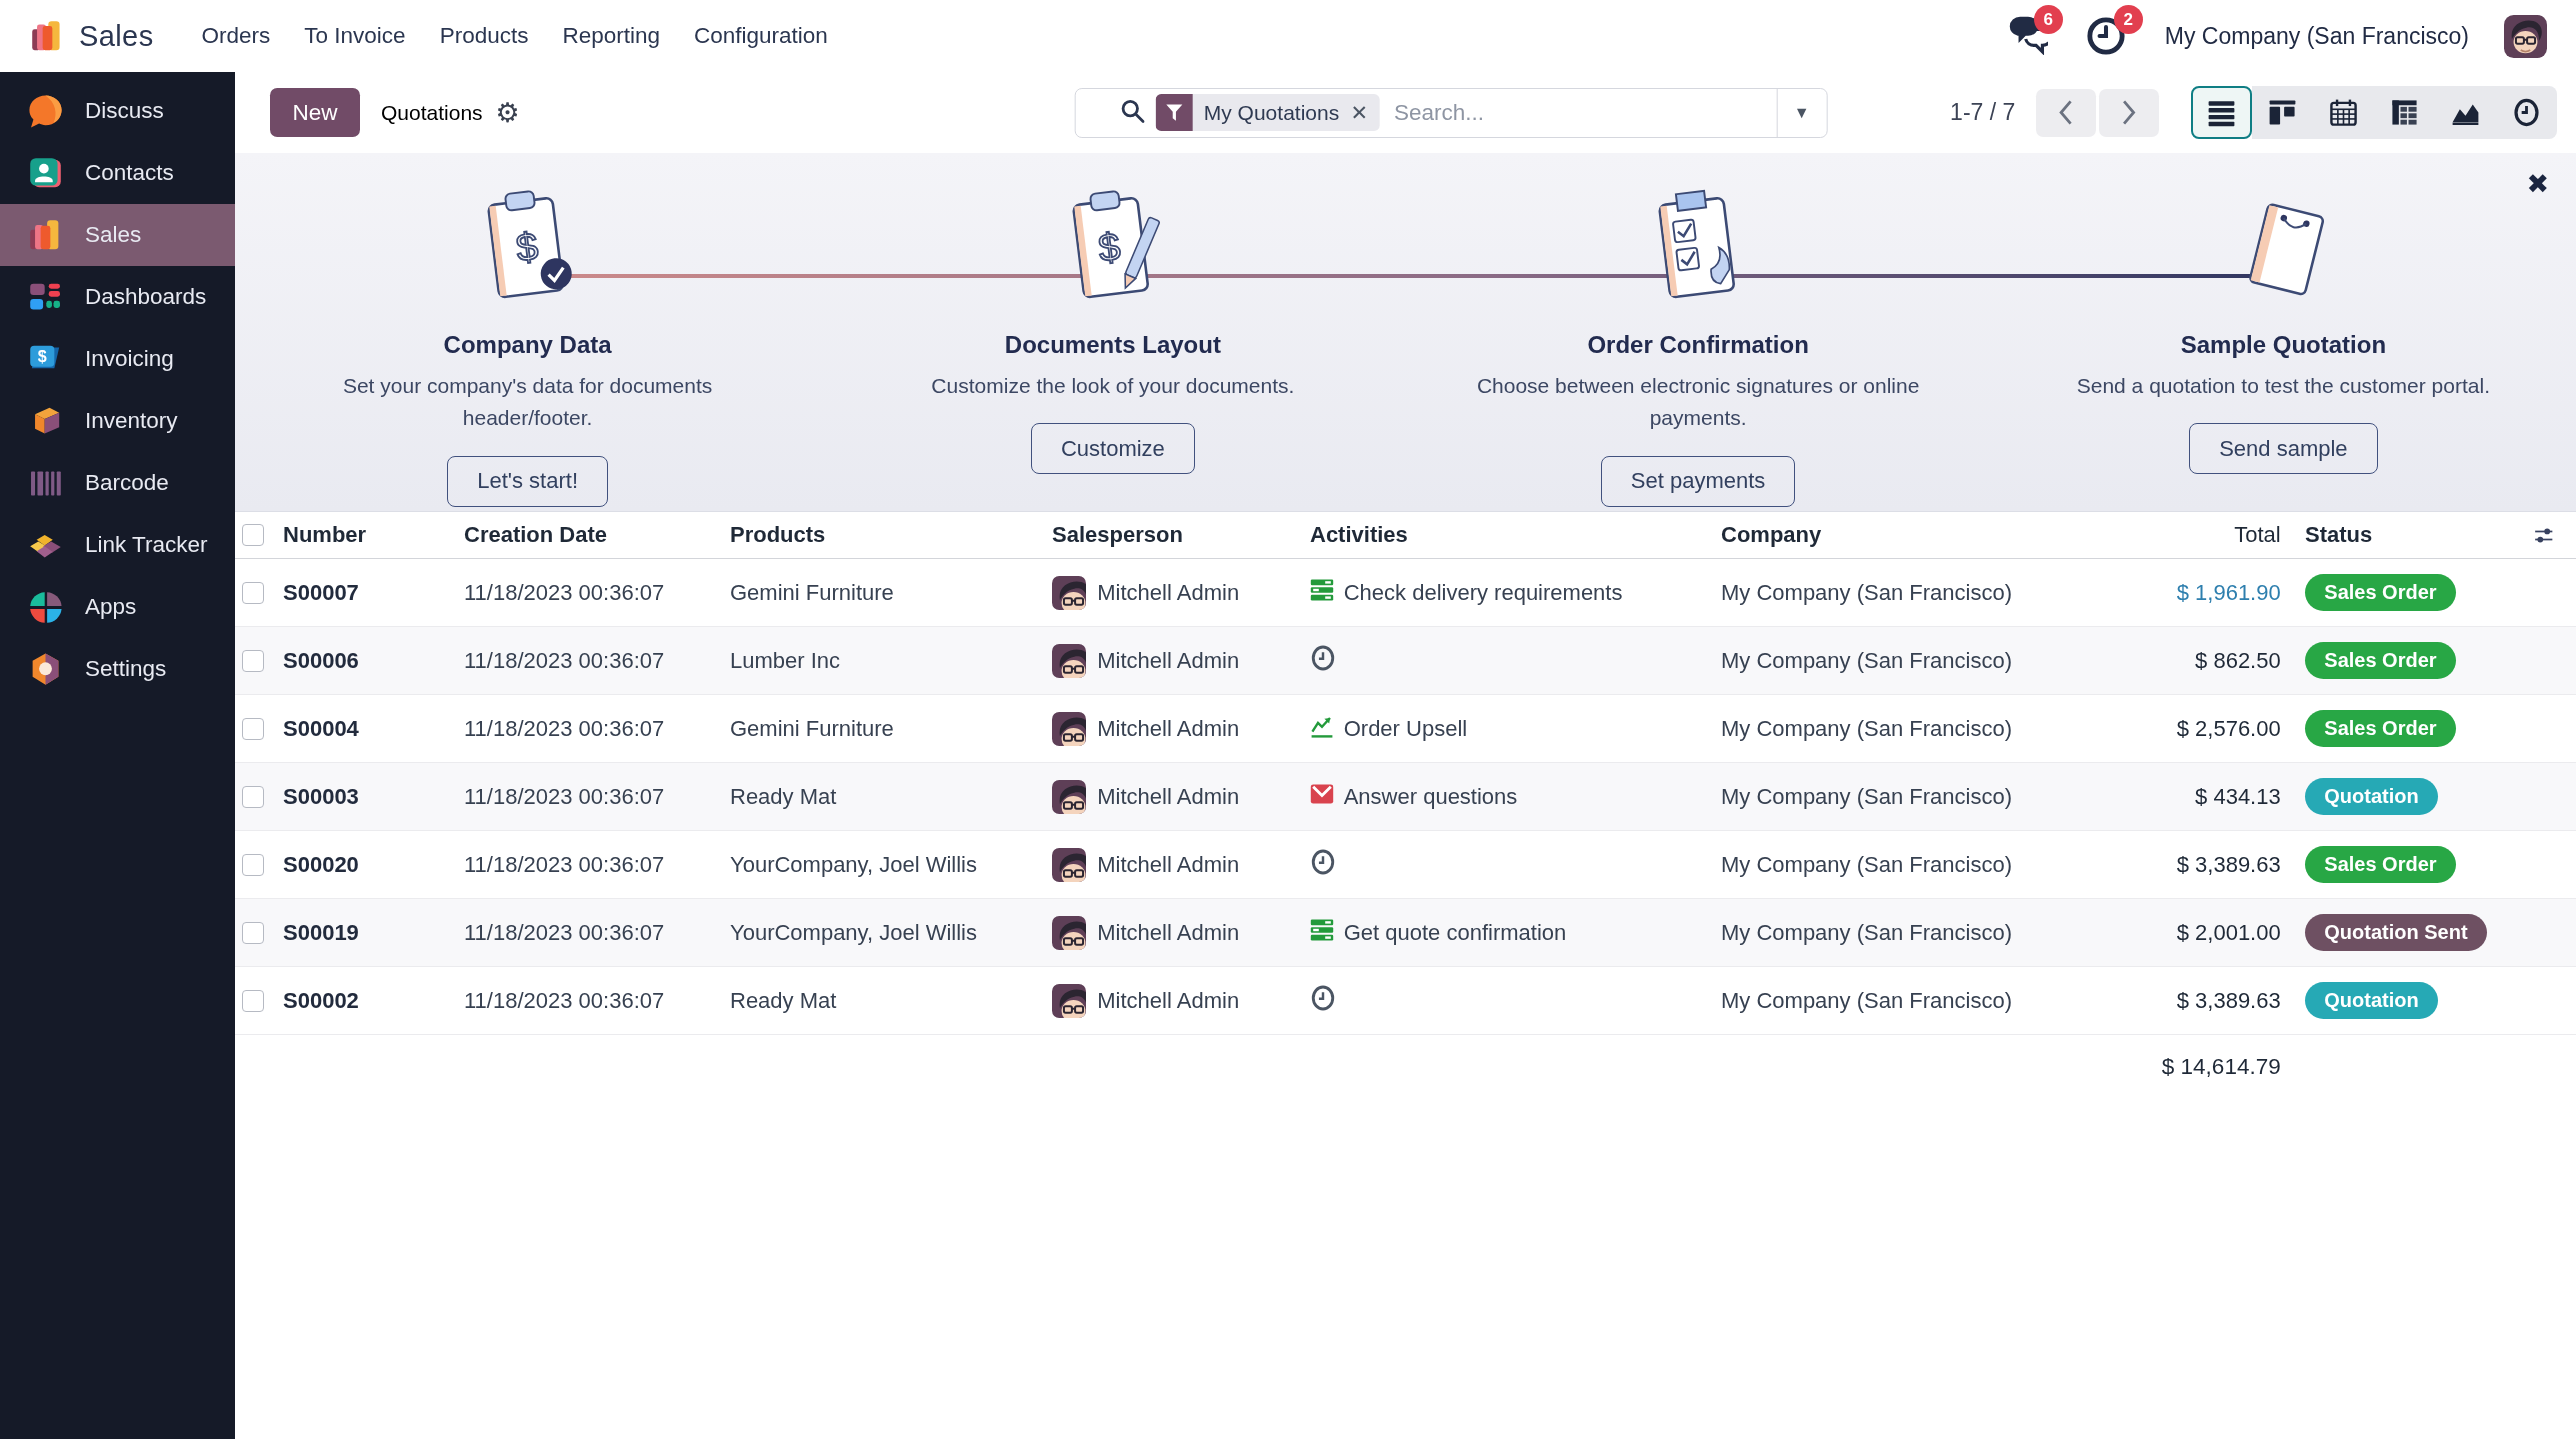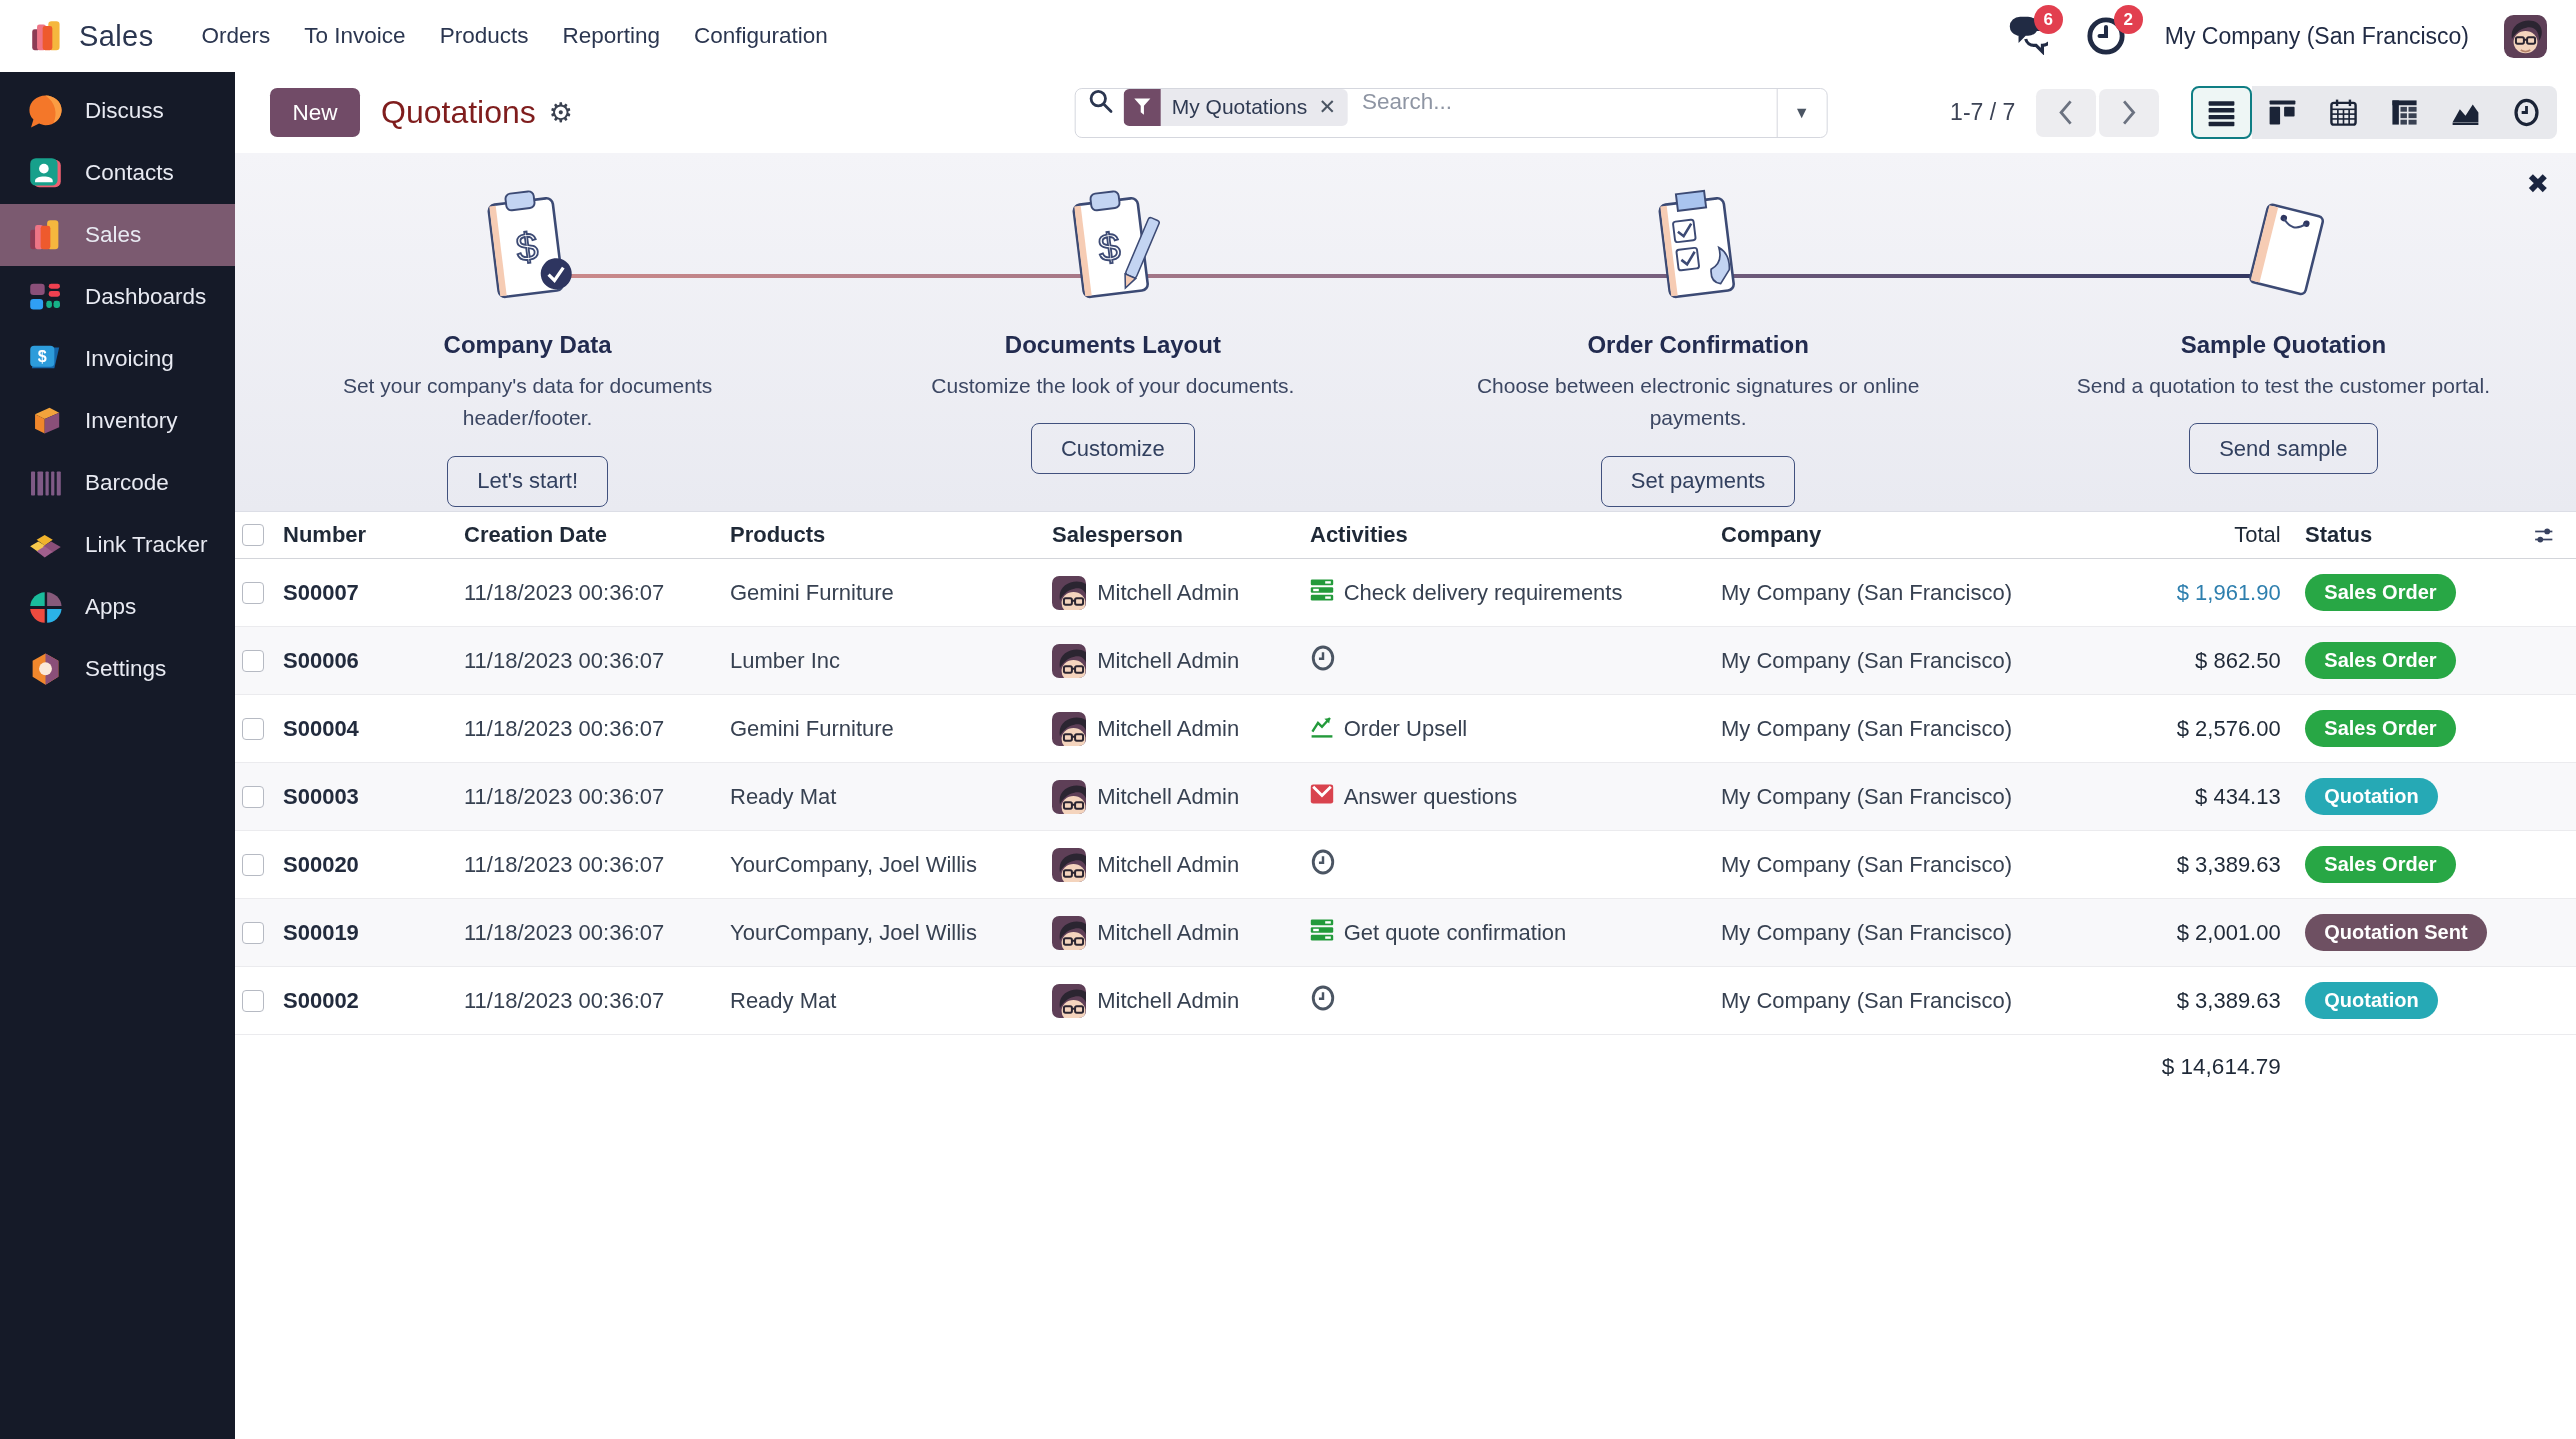--- a/index.html
+++ b/index.html
@@ -28,24 +28,24 @@
   .side-item { height:62px; display:flex; align-items:center; gap:21px; padding-left:27px;
     color:#e8eaf2; font-size:22.5px; cursor:pointer; }
   .side-item.active { background:#7b5a70; }
   .side-ico { width:37px; height:37px; flex:0 0 auto; display:flex; align-items:center; justify-content:center; }
   .main { flex:1; display:flex; flex-direction:column; min-width:0; }
 
   
   .control { height:81px; display:flex; align-items:center; padding:0 19.3px 0 35px; position:relative; }
   .btn-new { background:#714B67; color:#fff; font-size:22.5px; border:none; border-radius:7.2px;
     padding:11.3px 22.5px; cursor:pointer; font-family:inherit; }
-  .view-title { font-size:32px; color:#7f1d1d; margin-left:21px; }
+  .view-title { font-size:21px; color:#000000; margin-left:21px; }
   .gear { font-size:27px; color:#3a4150; margin-left:13px; cursor:pointer; }
   .searchbox { position:absolute; left:50%; transform:translateX(-44%); width:753px; height:50px;
-    background:#fff; border:1.6px solid #d5d7de; border-radius:7.2px; display:flex; align-items:flex-start; }
+    background:#fff; border:1.6px solid #d5d7de; border-radius:7.2px; display:flex; align-items:center;padding-left:32px; }
   .searchbox .mag { margin:0 11.3px 0 13px; }
   .facet { display:flex; align-items:center; background:#e9e9ee; border-radius:5.6px; overflow:hidden; height:37px; }
   .facet-ico { width:37px; height:37px; background:#714B67; display:flex; align-items:center; justify-content:center; }
   .facet-label { font-size:21px; color:#2f3a52; padding:0 11.3px; }
   .facet-x { font-size:21px; color:#4b5563; padding-right:11.3px; cursor:pointer; font-weight:bold; }
   .search-input { border:none; outline:none; flex:1; font-size:22.5px; color:#374151;
     padding-left:14.5px; font-family:inherit; background:transparent; }
   .search-input::placeholder { color:#8e95a3; }
   .search-caret { width:50px; height:100%; border-left:1.6px solid #d5d7de; display:flex;
     align-items:center; justify-content:center; font-size:16px; color:#4b5563; cursor:pointer; }

